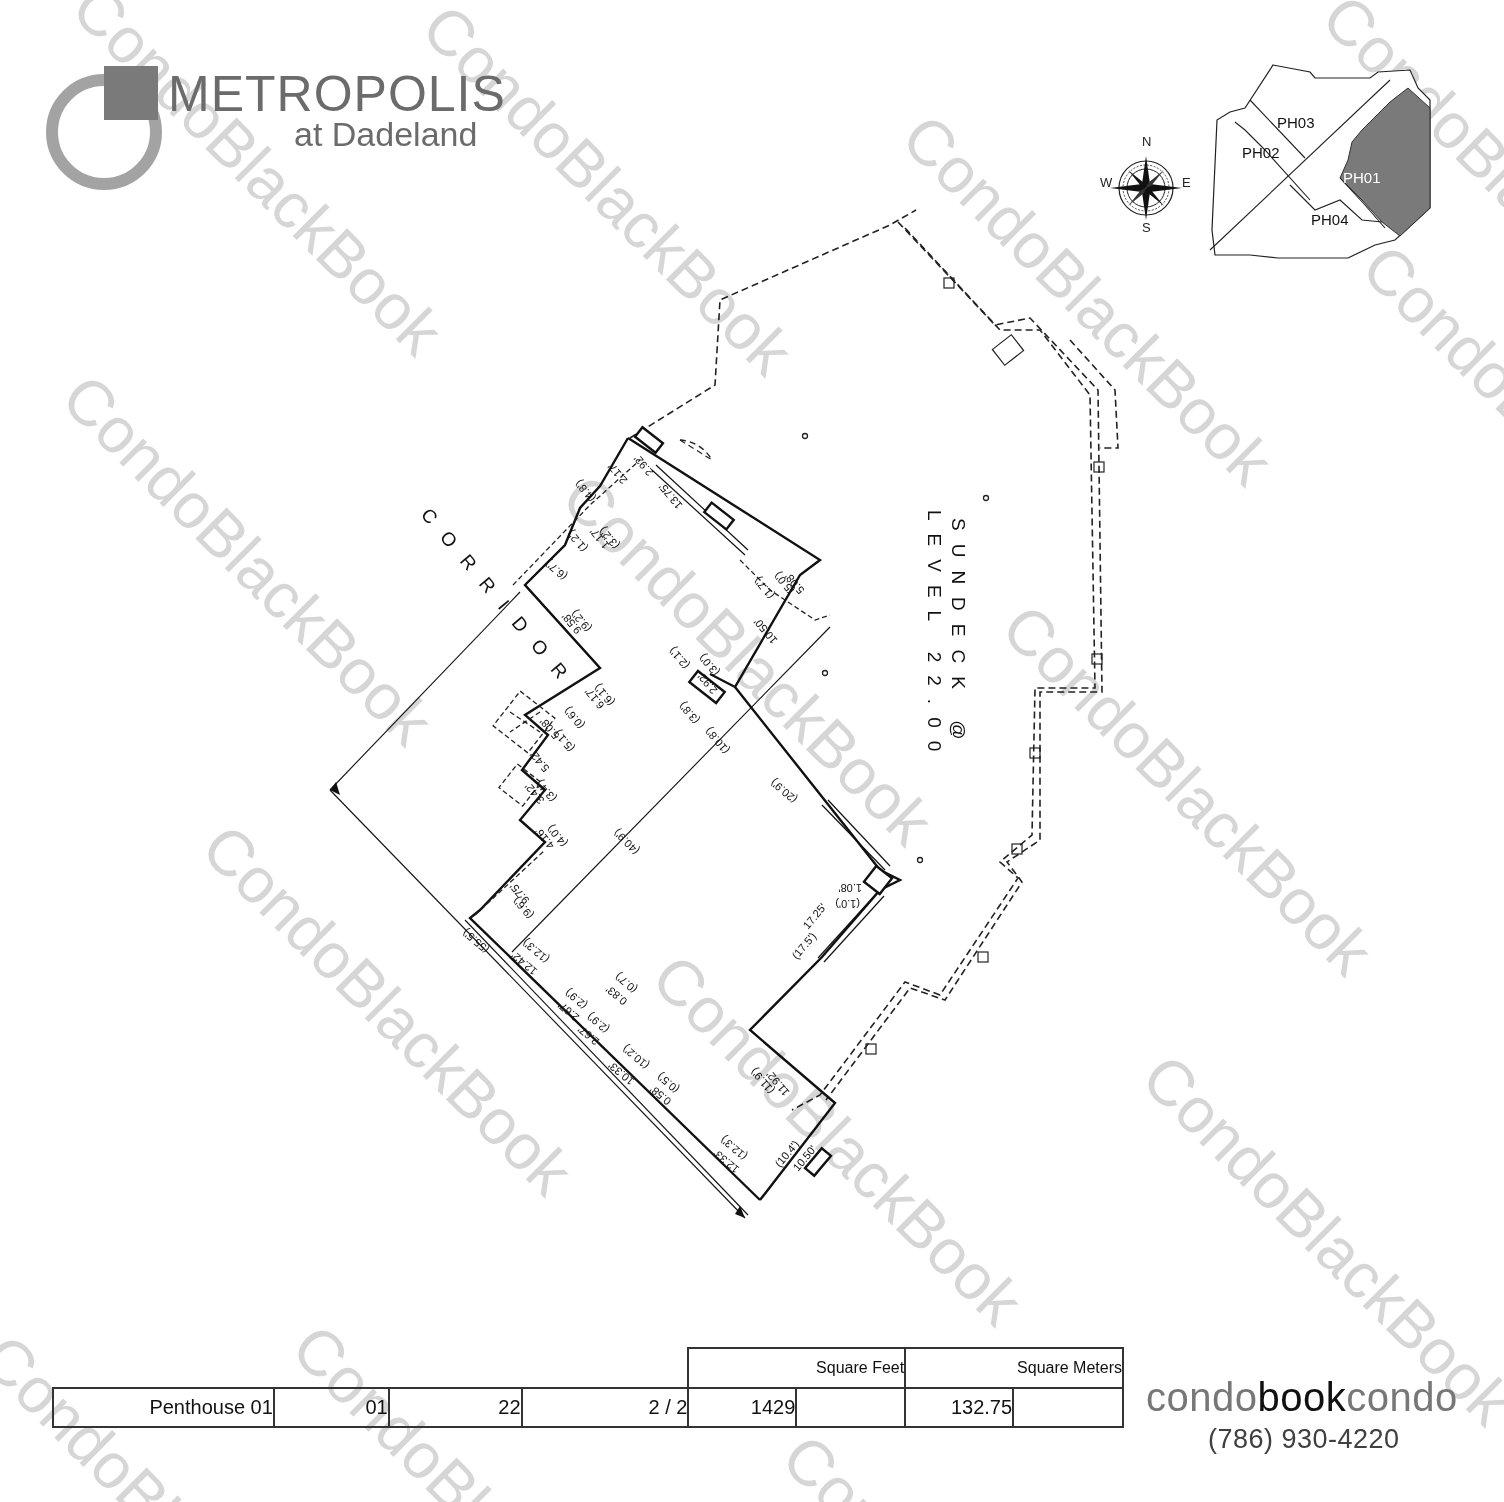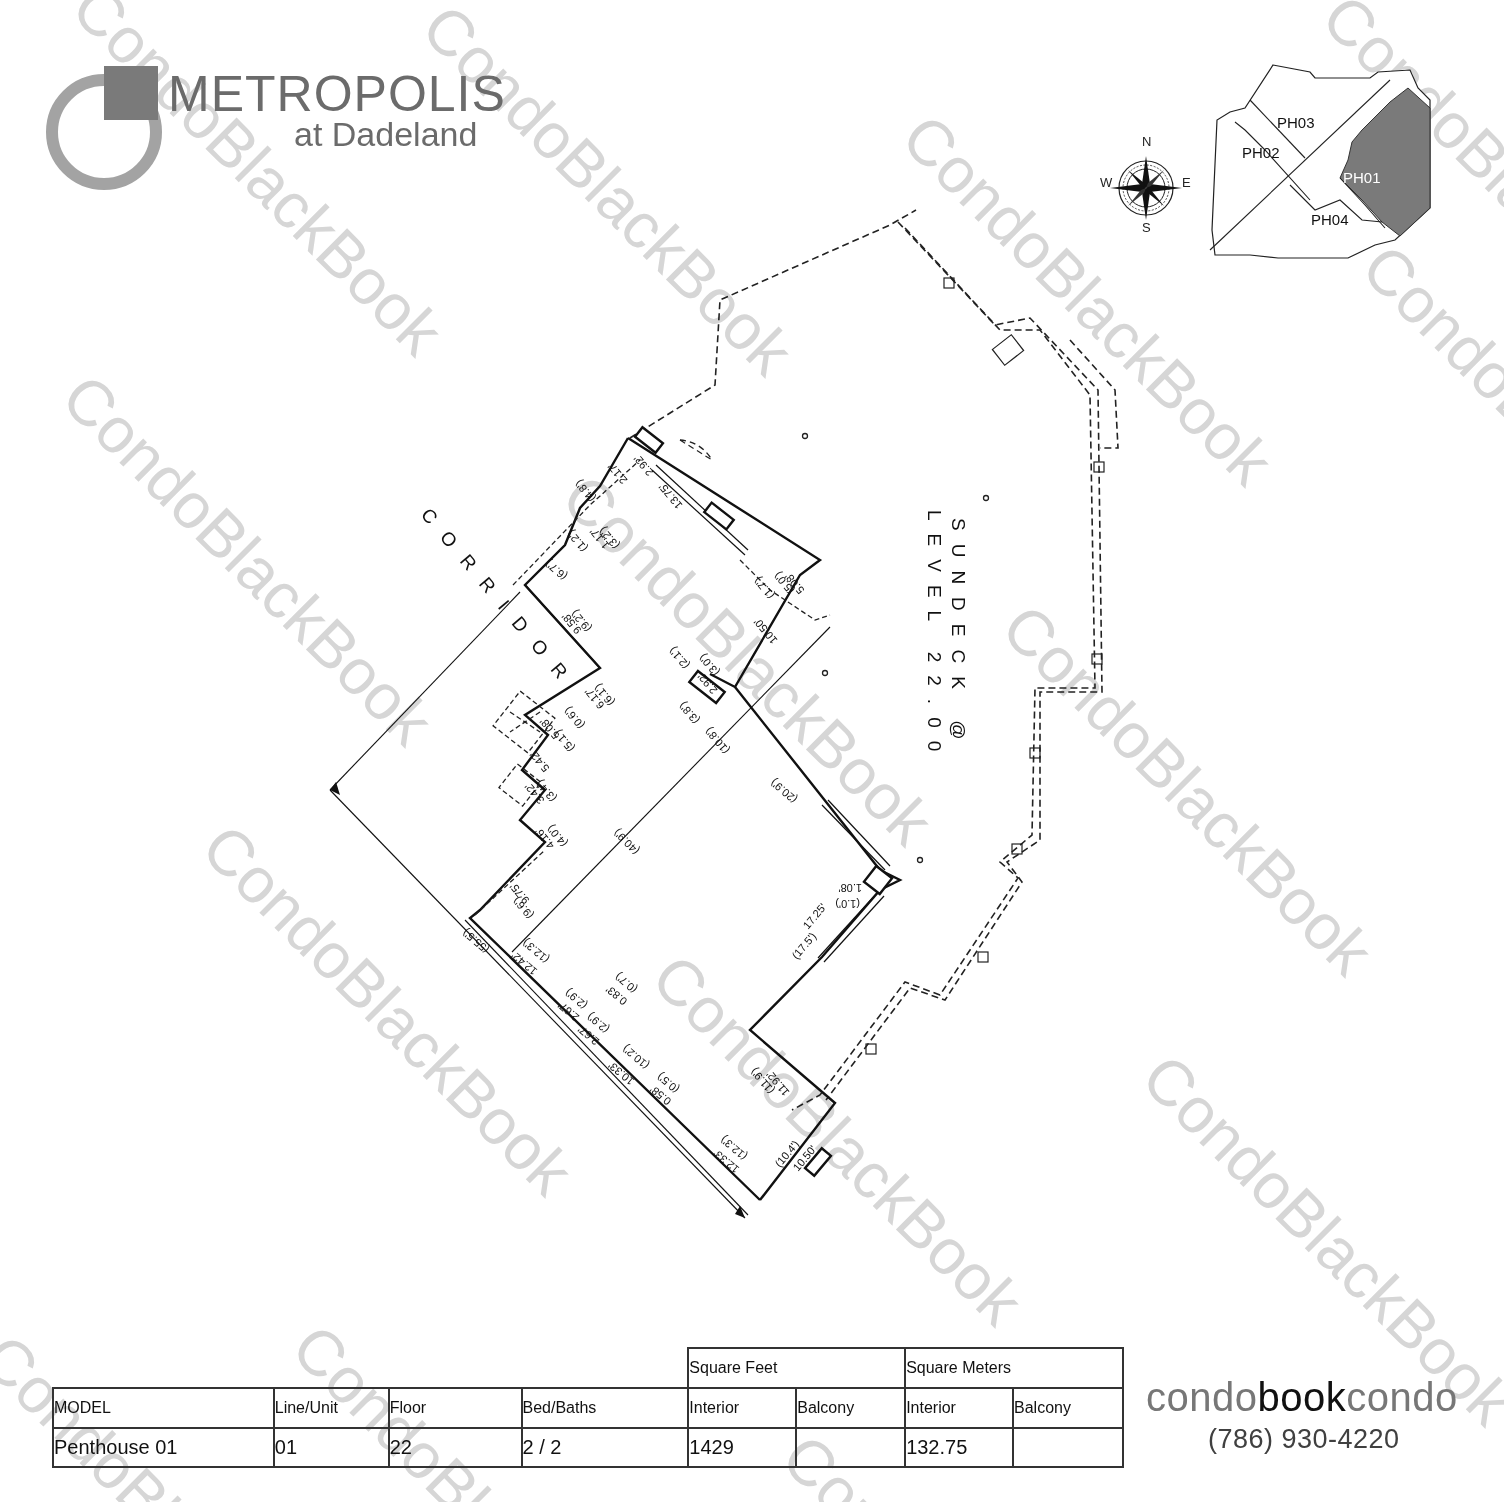--- a/index.html
+++ b/index.html
@@ -11,21 +11,21 @@
   .logo-title { left:168px; top:66px; font-size:50px; color:#6b6b6b; letter-spacing:1px; line-height:56px; }
   .logo-sub { left:294px; top:114px; font-size:34px; color:#6b6b6b; line-height:40px; }
   
   .wm { position:absolute; font-size:64px; color:#d6d6d6; transform-origin:0 0; transform:rotate(45deg); white-space:nowrap; font-family:"Liberation Sans", sans-serif; pointer-events:none; }
   
   svg.plan { position:absolute; left:0; top:0; }
   
   .compass-lbl { font-size:13px; color:#222; position:absolute; }
   
   table.spec { position:absolute; border-collapse:collapse; font-size:16px; color:#111; }
-  table.spec td { border:2px solid #333; text-align:left; height:37px; padding:0; }
+  table.spec td { border:2px solid #333; text-align:right; height:37px; padding:0; }
   table.spec td.empty { border:none; }
   
   .cbb { left:1146px; top:1374px; font-size:40px; line-height:46px; letter-spacing:0.5px; }
   .cbb .g { color:#777777; }
   .cbb .b { color:#111111; }
   .phone { left:1208px; top:1424px; font-size:27px; font-weight:normal; color:#404040; letter-spacing:0.5px; }
 </style>
 </head>
 <body>
 
@@ -241,30 +241,20 @@
   </colgroup>
   <tbody>
       <tr style="height:40px">
     <td class="empty"></td>
         <td class="empty"></td>
         <td class="empty"></td>
         <td class="empty"></td>
     <td colspan="2">Square Feet</td>
     <td colspan="2">Square Meters</td>
   </tr>
-  <tr style="height:40px">
-    <td>MODEL</td>
-    <td>Line/Unit</td>
-    <td>Floor</td>
-    <td>Bed/Baths</td>
-    <td>Interior</td>
-    <td>Balcony</td>
-    <td>Interior</td>
-    <td>Balcony</td>
-  </tr>
   <tr style="height:39px; font-size:20px;">
     <td>Penthouse 01</td>
     <td>01</td>
     <td>22</td>
     <td>2 / 2</td>
     <td>1429</td>
     <td></td>
     <td>132.75</td>
     <td></td>
   </tr>

